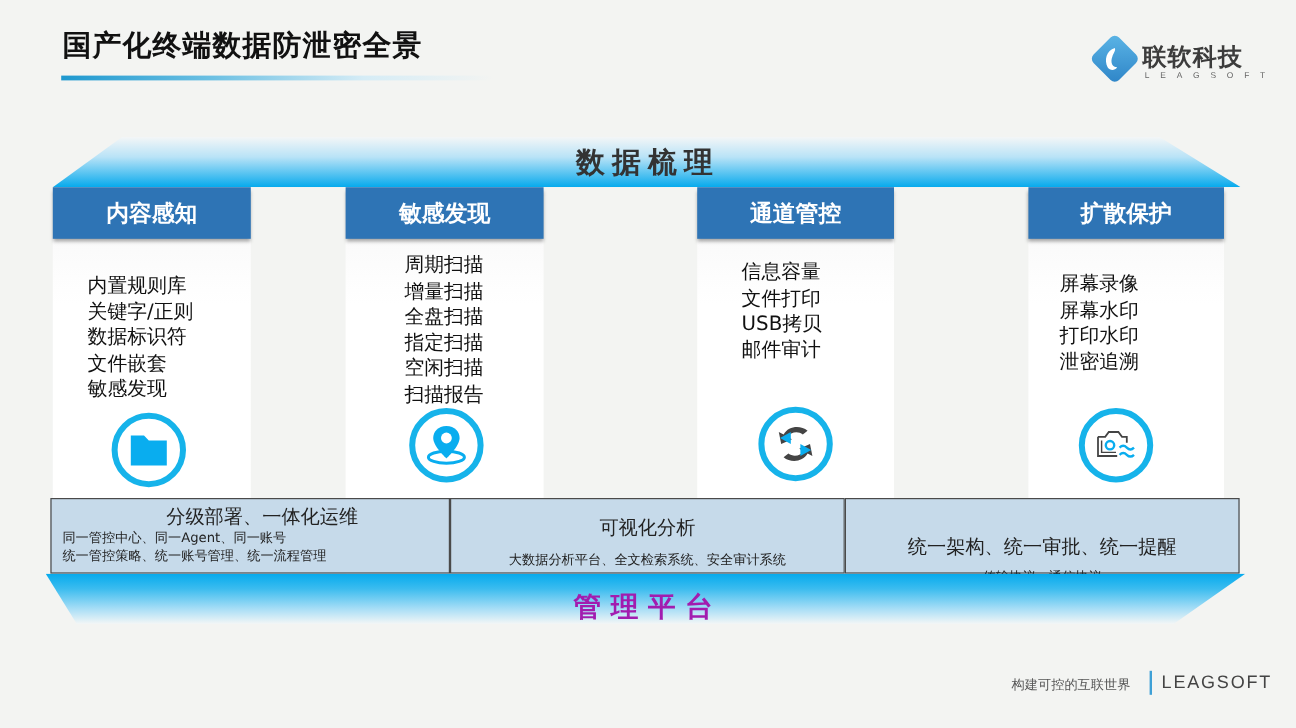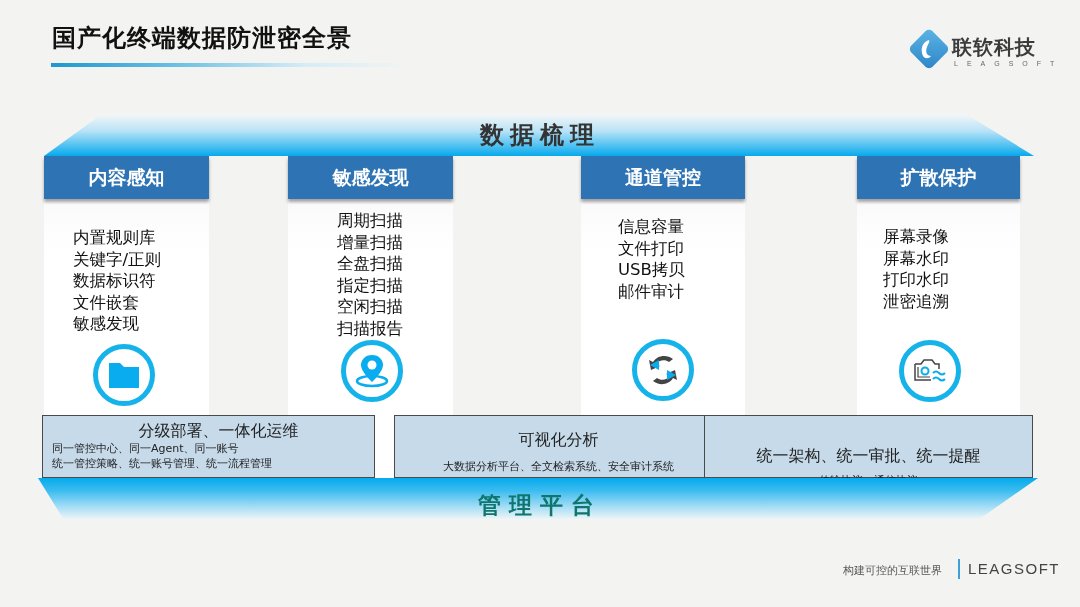--- a/index.html
+++ b/index.html
@@ -73,21 +73,21 @@
   .module-title { font-size: 16px; }
   .module-sub { font-size: 11px; }
   
   .banner-bottom {
     position: absolute; left: 38px; top: 478px; width: 1000px; height: 42px;
     background: linear-gradient(180deg, #05aaed 0%, #3bbcef 30%, #a8def6 70%, #f3f6f6 100%);
     clip-path: polygon(0 0, 1000px 0, 940px 42px, 26px 42px);
   }
   .banner-bottom-label {
     position: absolute; left: 0; width: 1080px; top: 490px; text-align: center;
-    font-size: 23px; font-weight: bold; color: #0f766e; letter-spacing: 8px;
+    font-size: 23px; font-weight: bold; color: #a21caf; letter-spacing: 8px;
   }
   .footer-slogan {
     position: absolute; left: 843px; top: 563px; font-size: 11px; color: #555;
   }
   .footer-divider {
     position: absolute; left: 958px; top: 559px; width: 2px; height: 20px; background: #3ea0d6;
   }
   .footer-brand {
     position: absolute; left: 968px; top: 560px; font-size: 15px; color: #444;
     letter-spacing: 1.5px; font-family: "Liberation Sans", sans-serif;
@@ -183,21 +183,21 @@
     </svg>
   </div>
 </div>
 
 <div class="module" style="left:42px; width:333px;">
   <div class="module-title" style="margin-top:5px;padding-left:20px;">分级部署、一体化运维</div>
   <div class="module-sub" style="text-align:left; padding-left:9px; line-height:14px;">同一管控中心、同一Agent、同一账号</div>
   <div class="module-sub" style="text-align:left; padding-left:9px; line-height:16px;">统一管控策略、统一账号管理、统一流程管理</div>
 </div>
 
-<div class="module" style="left:394px; width:329px;">
+<div class="module" style="left:375px; width:329px;">
   <div class="module-title" style="margin-top:14px;">可视化分析</div>
   <div class="module-sub" style="margin-top:8px;">大数据分析平台、全文检索系统、安全审计系统</div>
 </div>
 
 <div class="module" style="left:704px; width:329px;">
   <div class="module-title" style="margin-top:30px;">统一架构、统一审批、统一提醒</div>
   <div class="module-sub" style="margin-top:6px;">传输协议、通信协议</div>
 </div>
 
 <div class="banner-bottom"></div>

